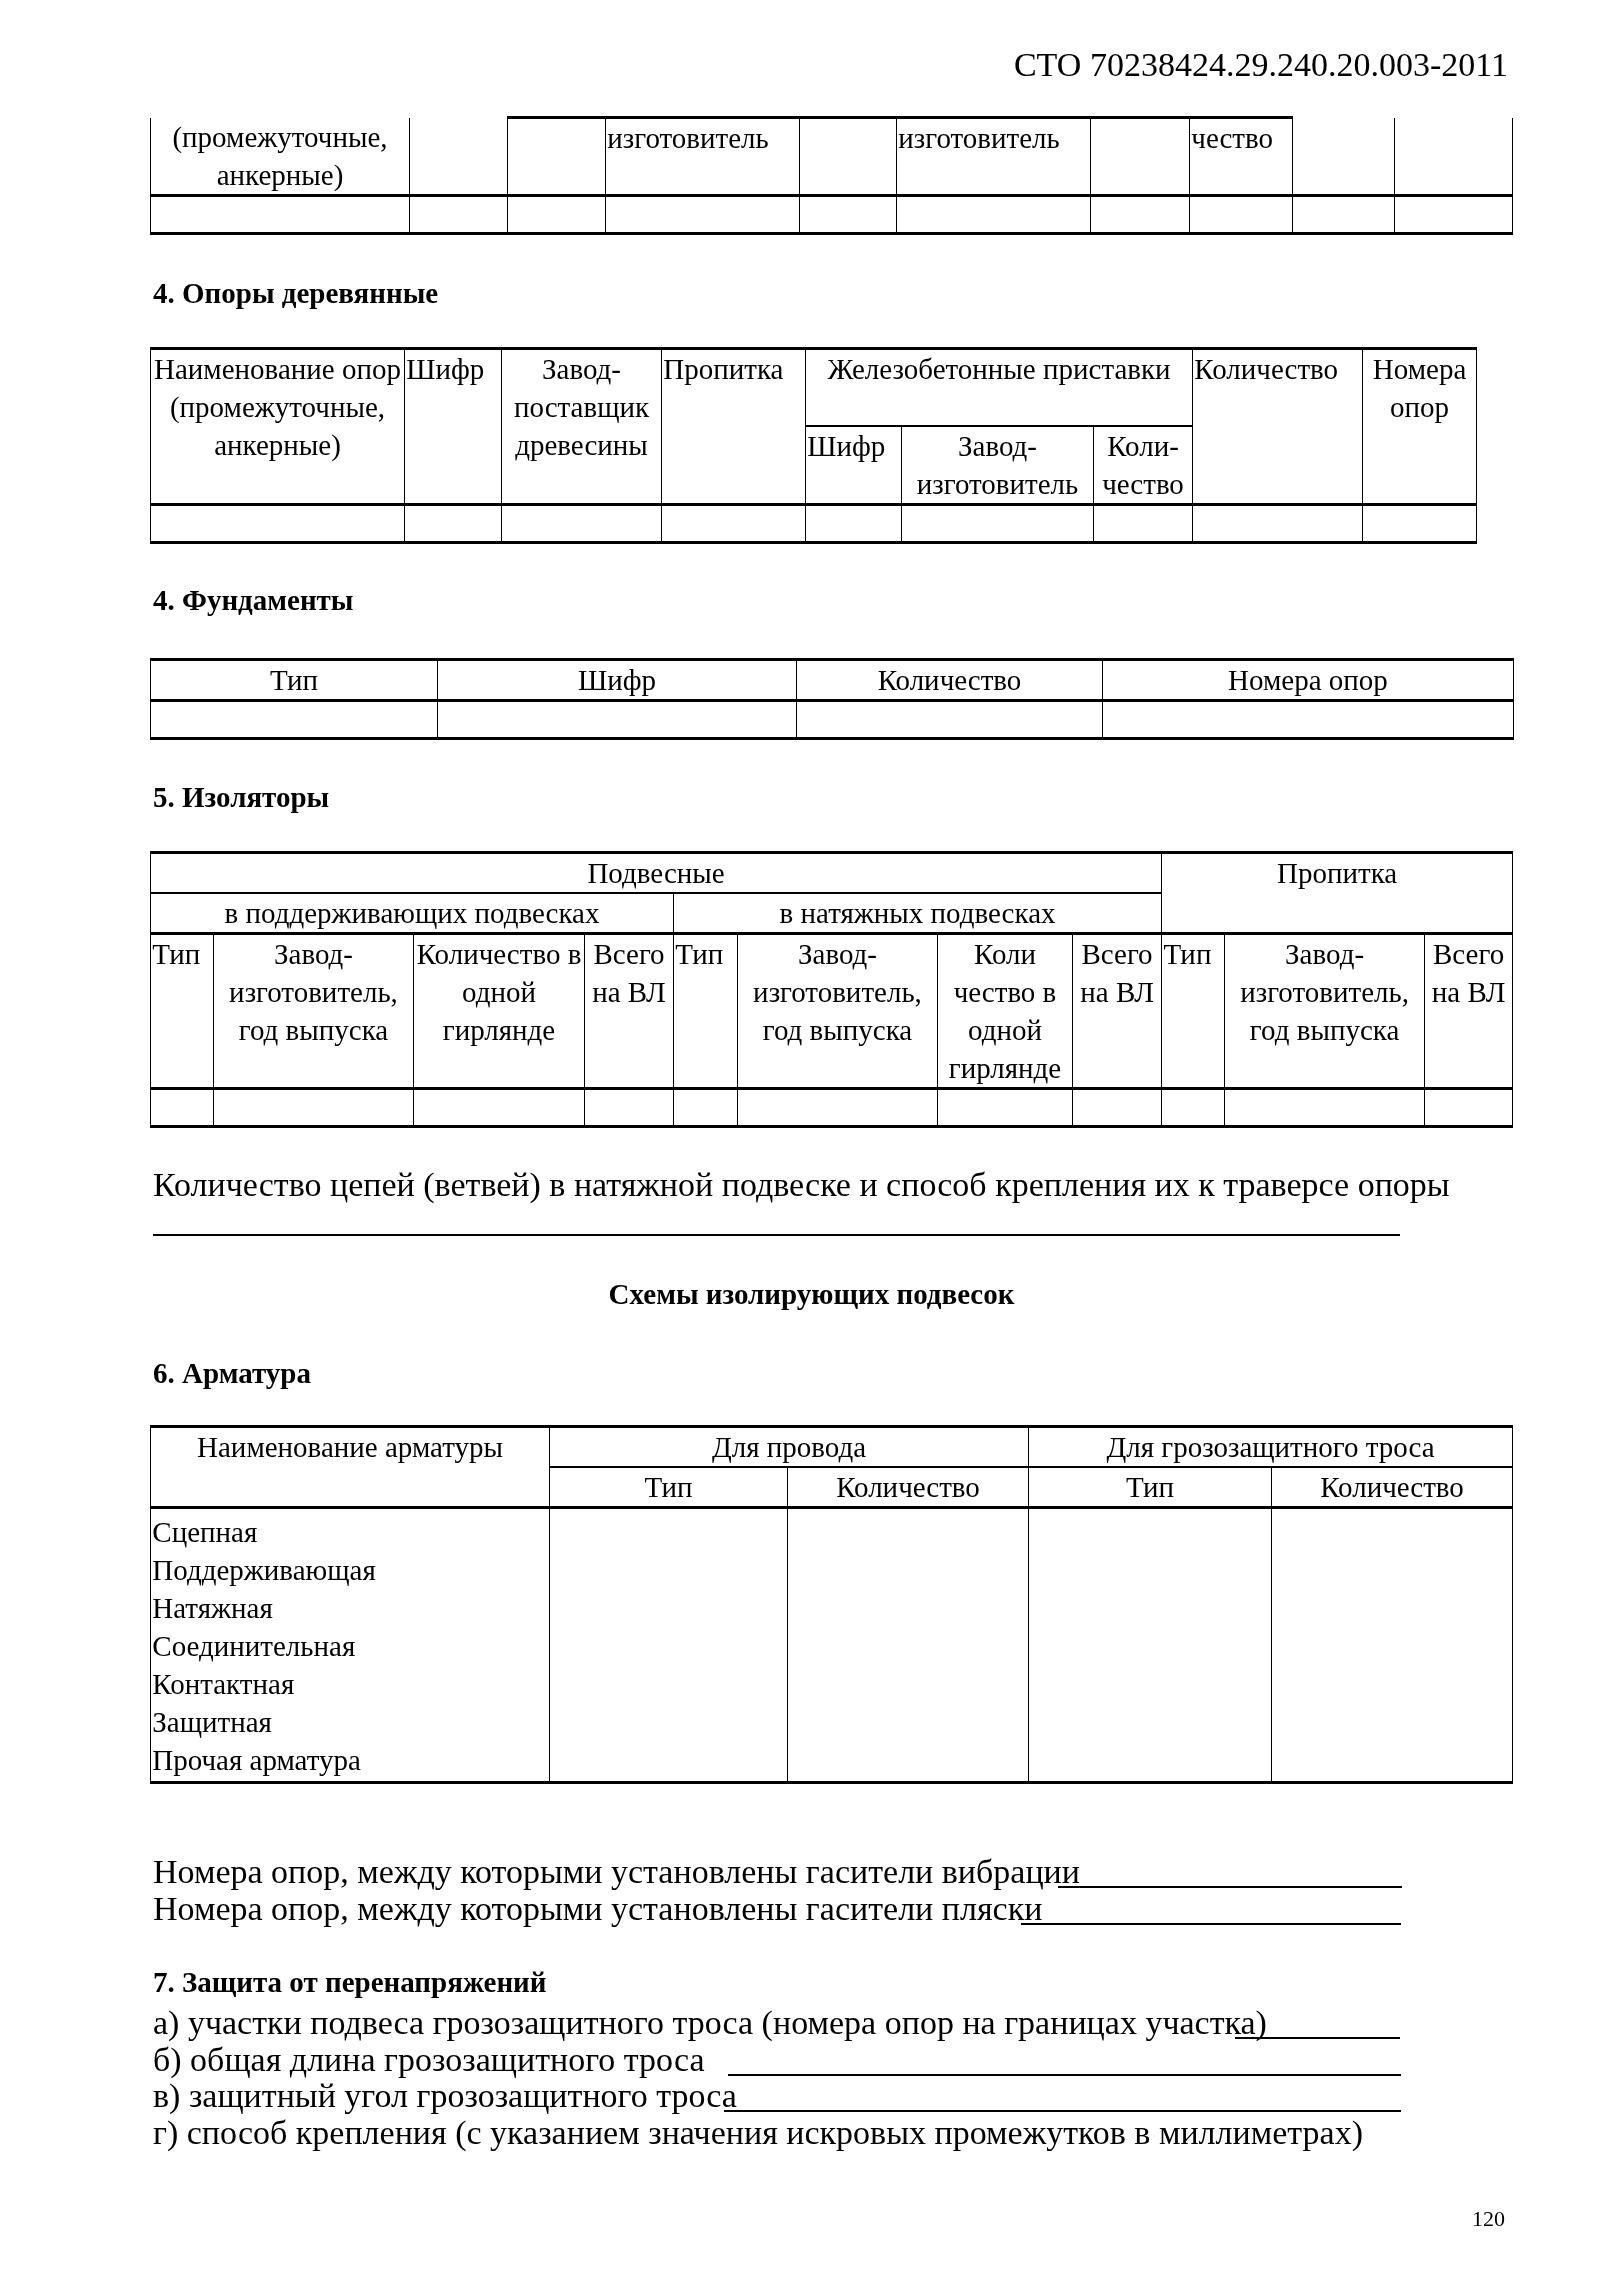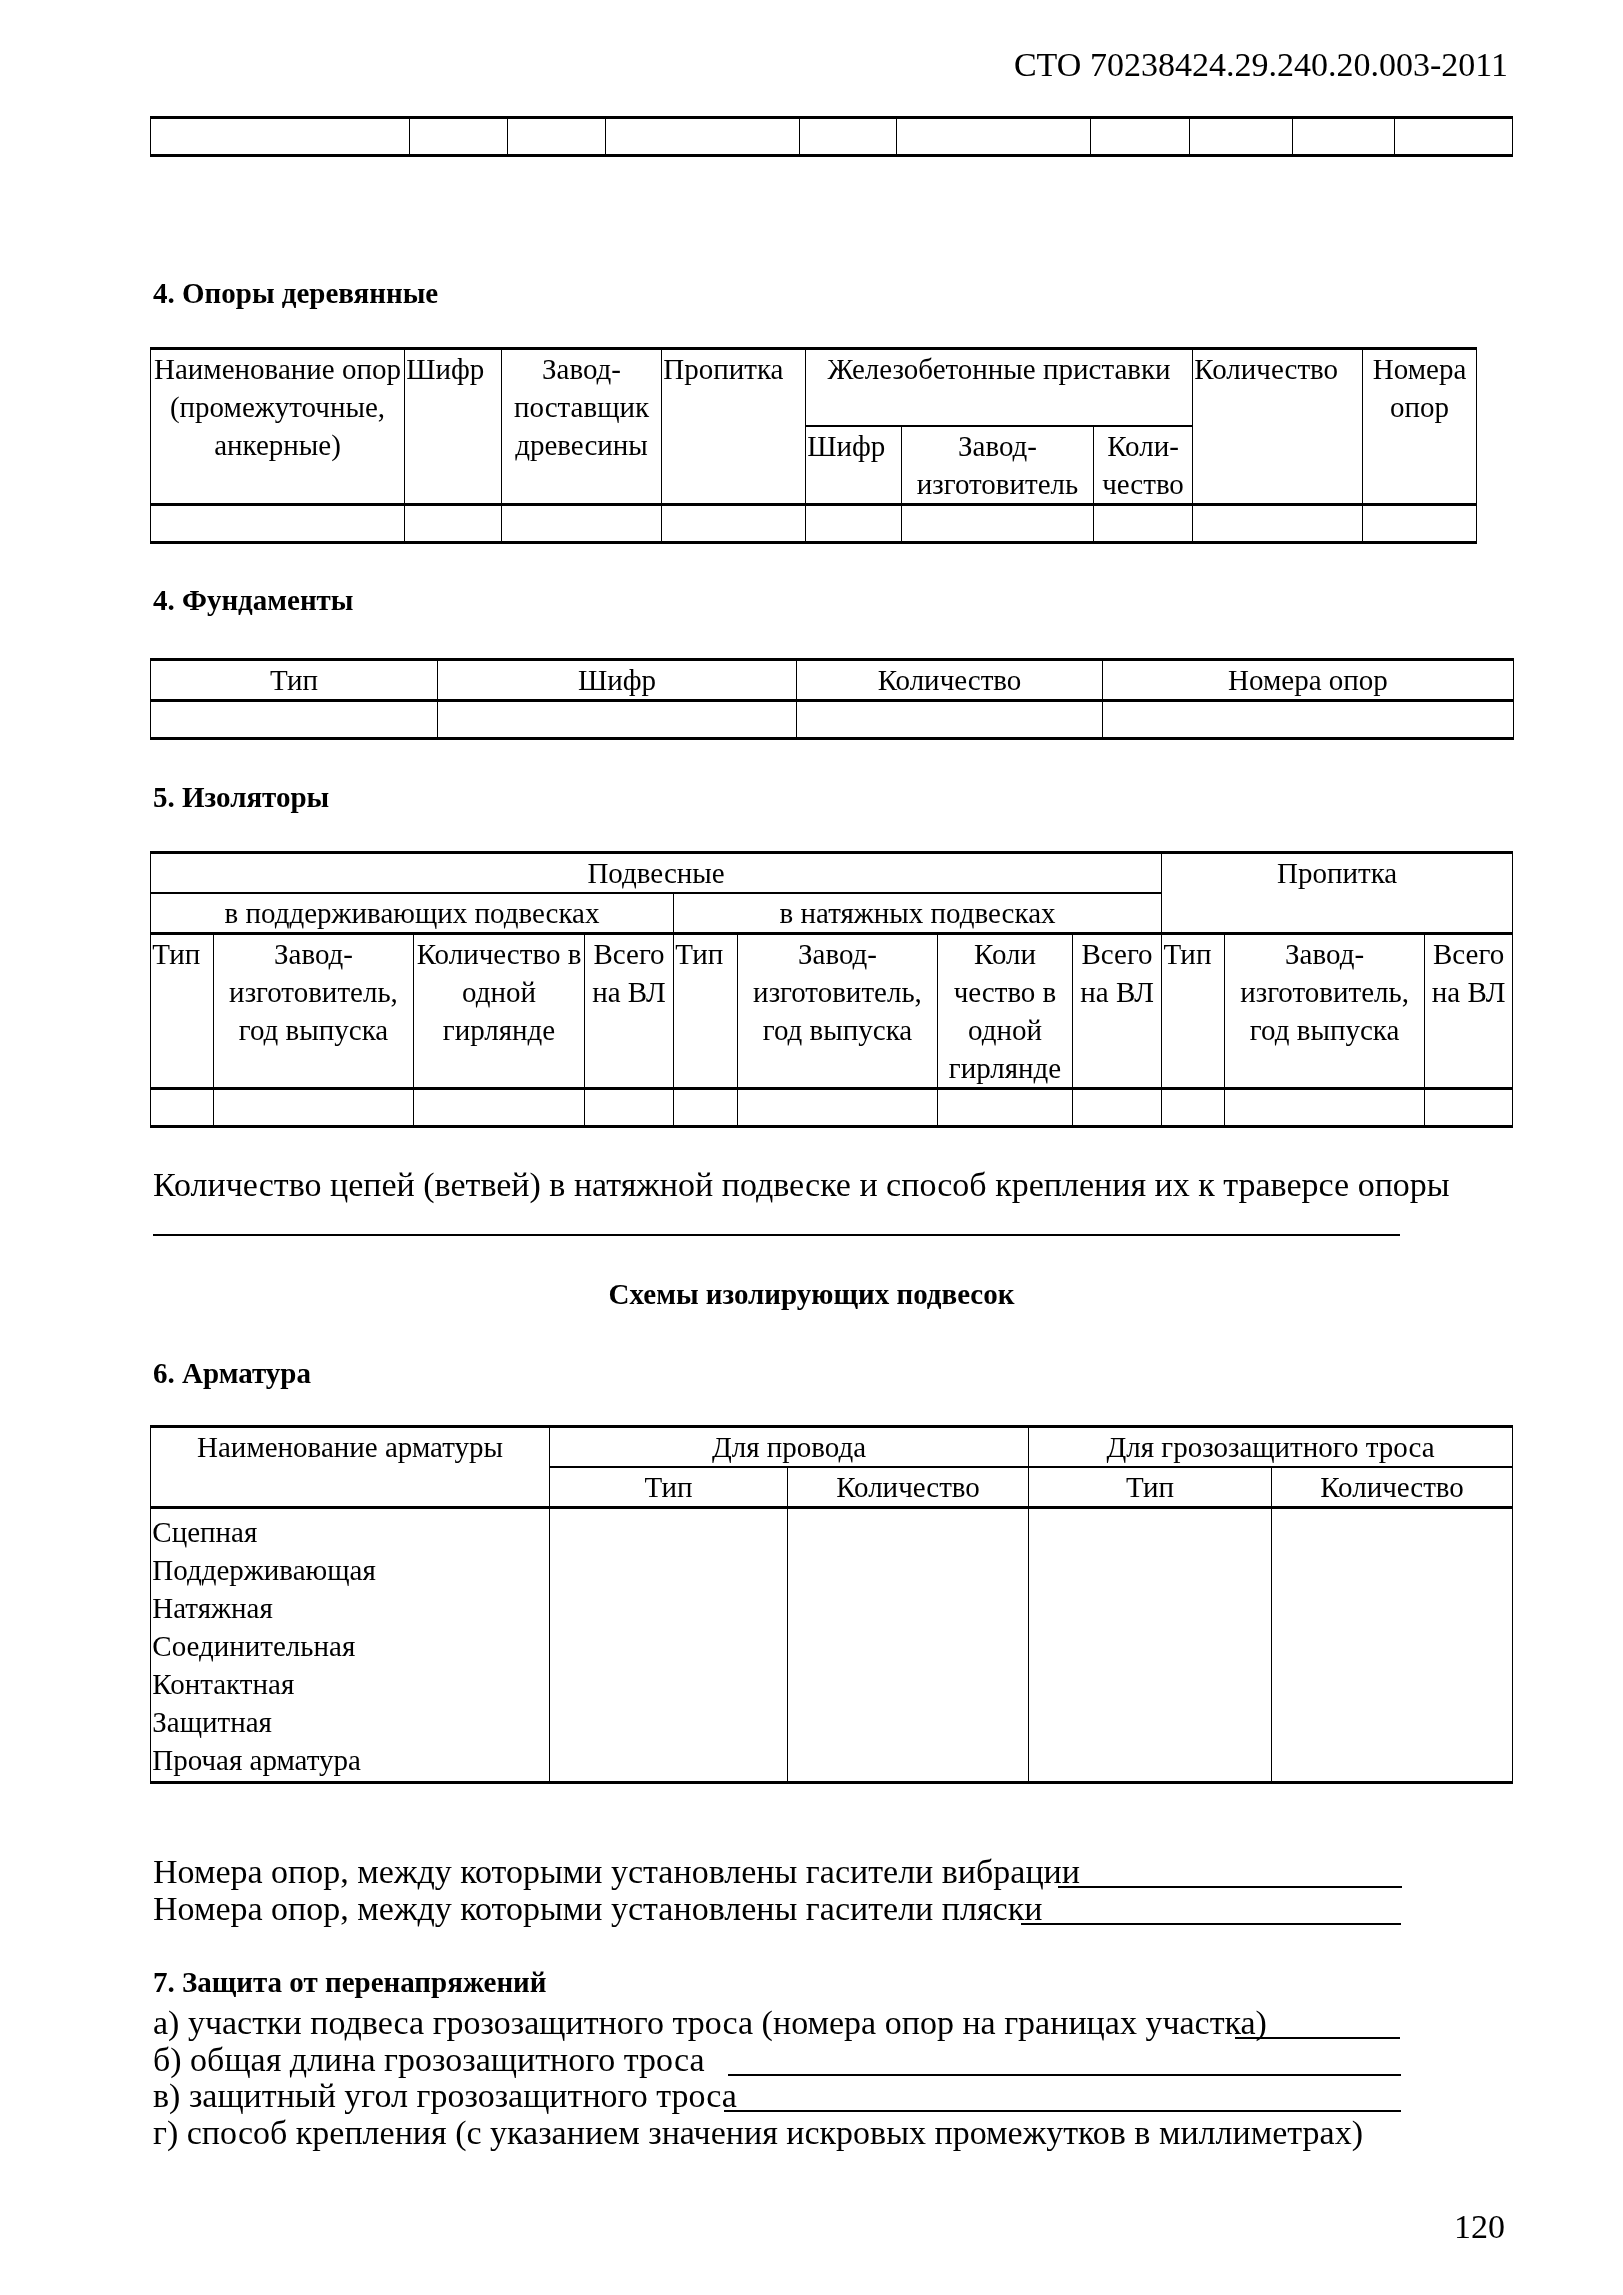--- a/index.html
+++ b/index.html
@@ -1,20 +1,20 @@
 <!DOCTYPE html>
 <html style="font-size:10.5px"><head>
 <meta charset="utf-8">
 <style>
   html,body{margin:0;padding:0;background:#ffffff;}
   body{width:1623px;height:2295px;position:relative;overflow:hidden;
        font-family:"Liberation Serif","DejaVu Serif",serif;color:#000;font-size:29px;line-height:1.3;}
   .abs{position:absolute;text-align:right;}
   .doc-code{right:115px;top:43px;font-size:34px;}
-  .page-num{right:118px;top:2205px;font-size:34px;}
+  .page-num{right:118px;top:2205px;font-size:22px;}
   .h{font-weight:bold;font-size:29px;left:153px;}
   table.t{position:absolute;border-collapse:collapse;table-layout:fixed;}
   table.t td{border:1.3px solid #000;padding:0 1.3px;vertical-align:top;text-align:center;font-size:29px;line-height:38px;}
   table.t tr.thick-top td{border-top:3.9px solid #000;}
   table.t tr.thick-bot td{border-bottom:3.9px solid #000;}
   table.t td.left{text-align:left;}
   .fill-line{position:absolute;border-bottom:2px solid #000;height:0;}
   .para{left:153px;font-size:34px;white-space:nowrap;}
 </style>
 </head>
@@ -29,20 +29,32 @@
       <col style="width:98px">
       <col style="width:194px">
     <col style="width:97px">
       <col style="width:194px">
       <col style="width:99px">
       <col style="width:103px">
     <col style="width:102px">
       <col style="width:118px">
   </colgroup>
   <tbody>
+      <tr style="height:77px">
+    <td style="border-top:none">(промежуточные, анкерные)</td>
+    <td style="border-top:none"></td>
+    <td style="border-top:3.9px solid #000"></td>
+    <td class="left" style="border-top:3.9px solid #000">изготовитель</td>
+    <td style="border-top:3.9px solid #000"></td>
+    <td class="left" style="border-top:3.9px solid #000">изготовитель</td>
+    <td style="border-top:3.9px solid #000"></td>
+    <td class="left" style="border-top:3.9px solid #000">чество</td>
+    <td style="border-top:none"></td>
+    <td style="border-top:none"></td>
+  </tr>
   <tr class="thick-top thick-bot" style="height:38px">
     <td></td>
         <td></td>
     <td></td>
         <td></td>
     <td></td>
         <td></td>
     <td></td>
         <td></td>
     <td></td>

